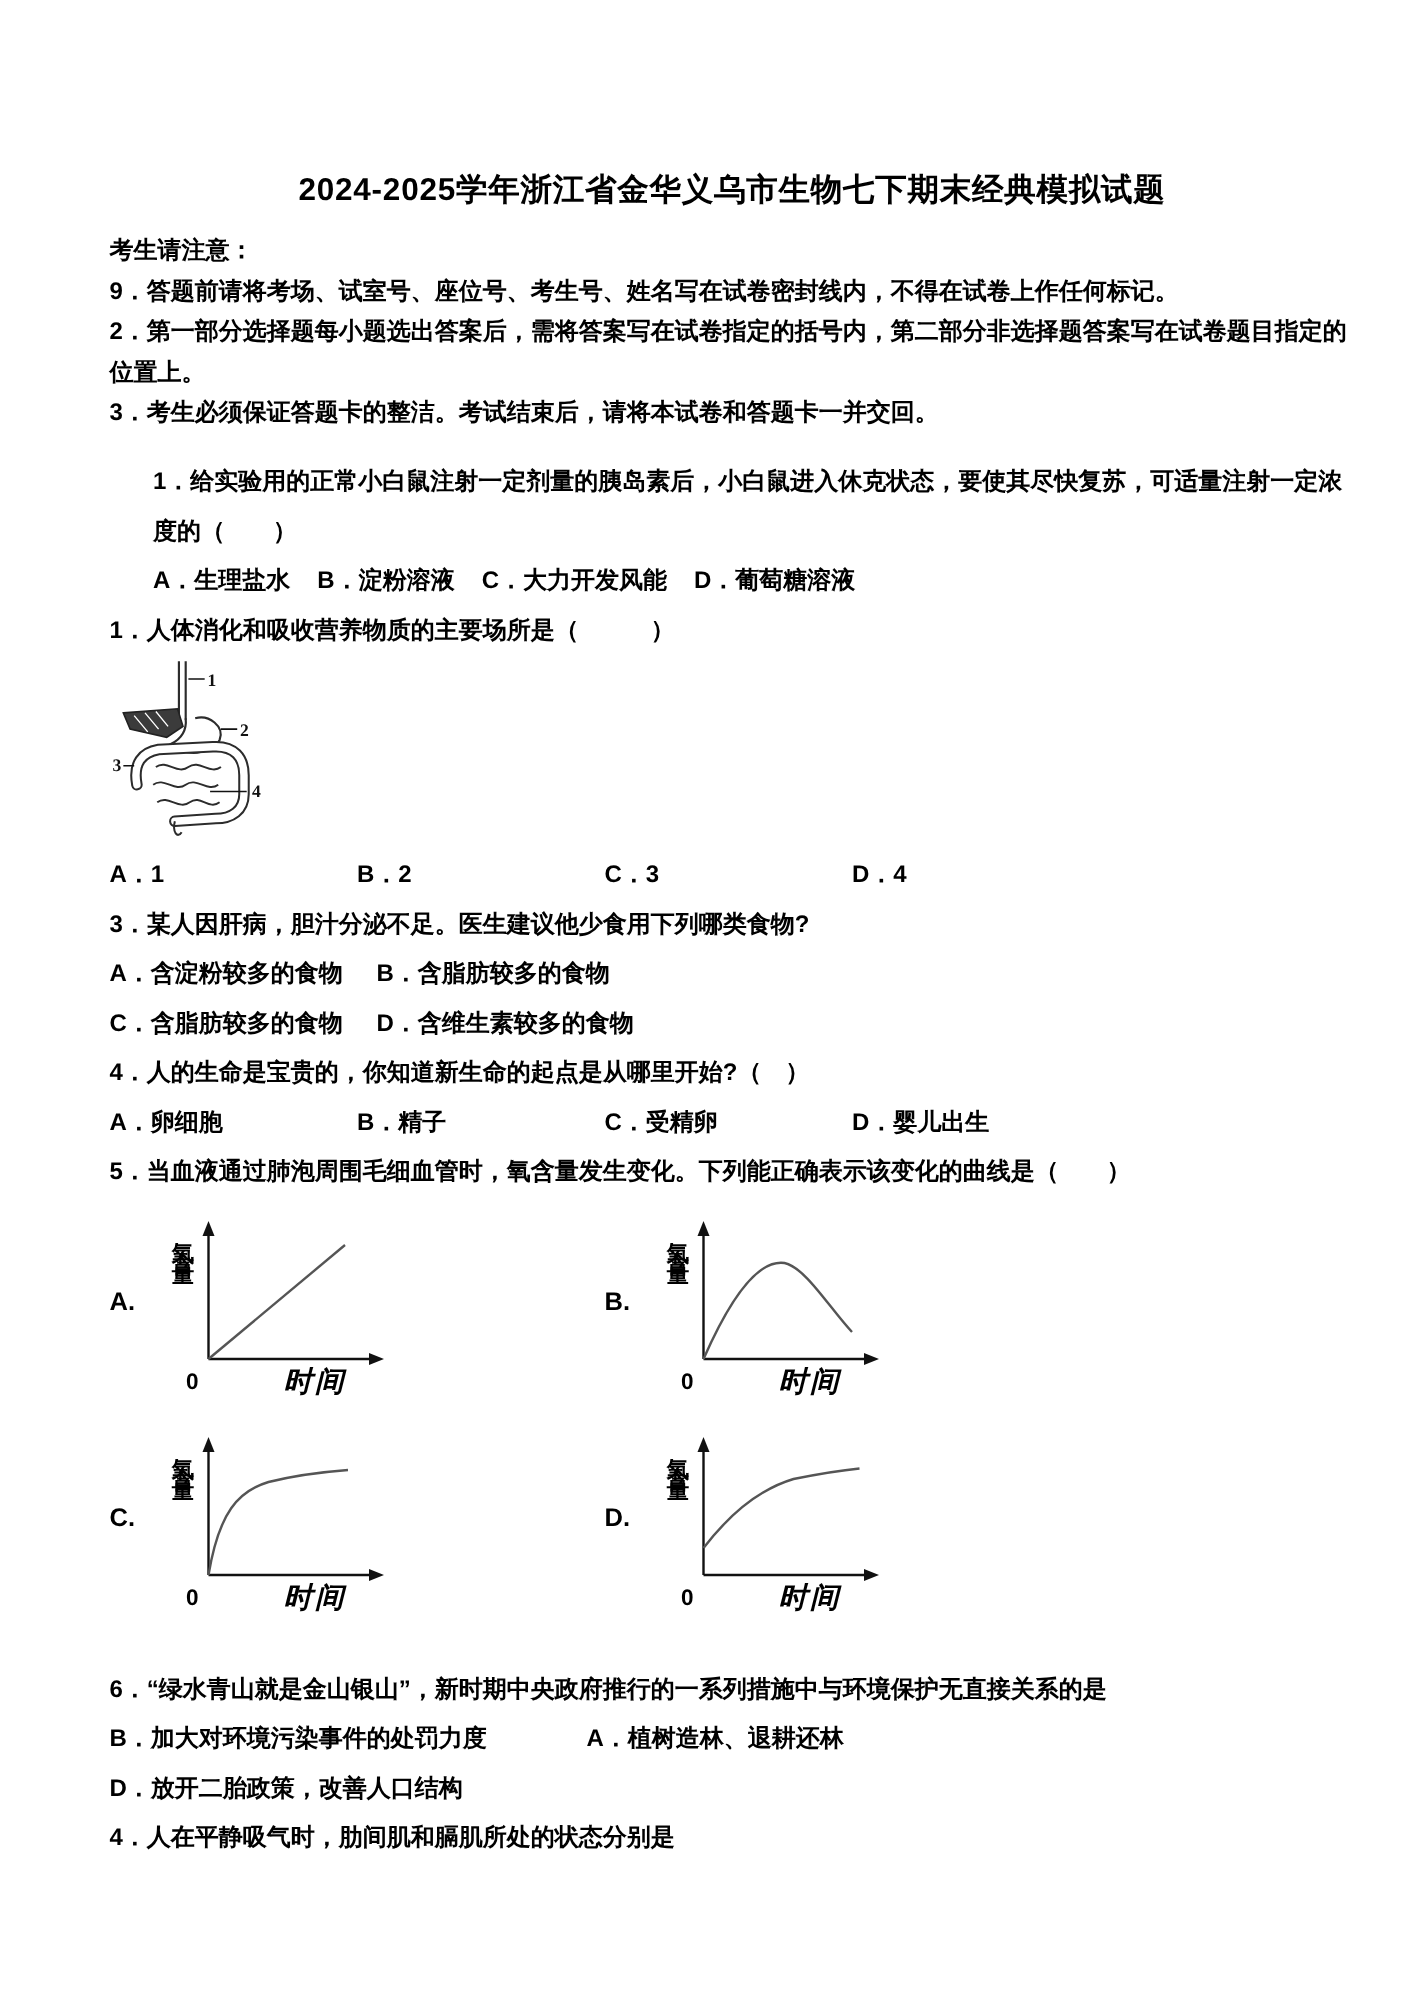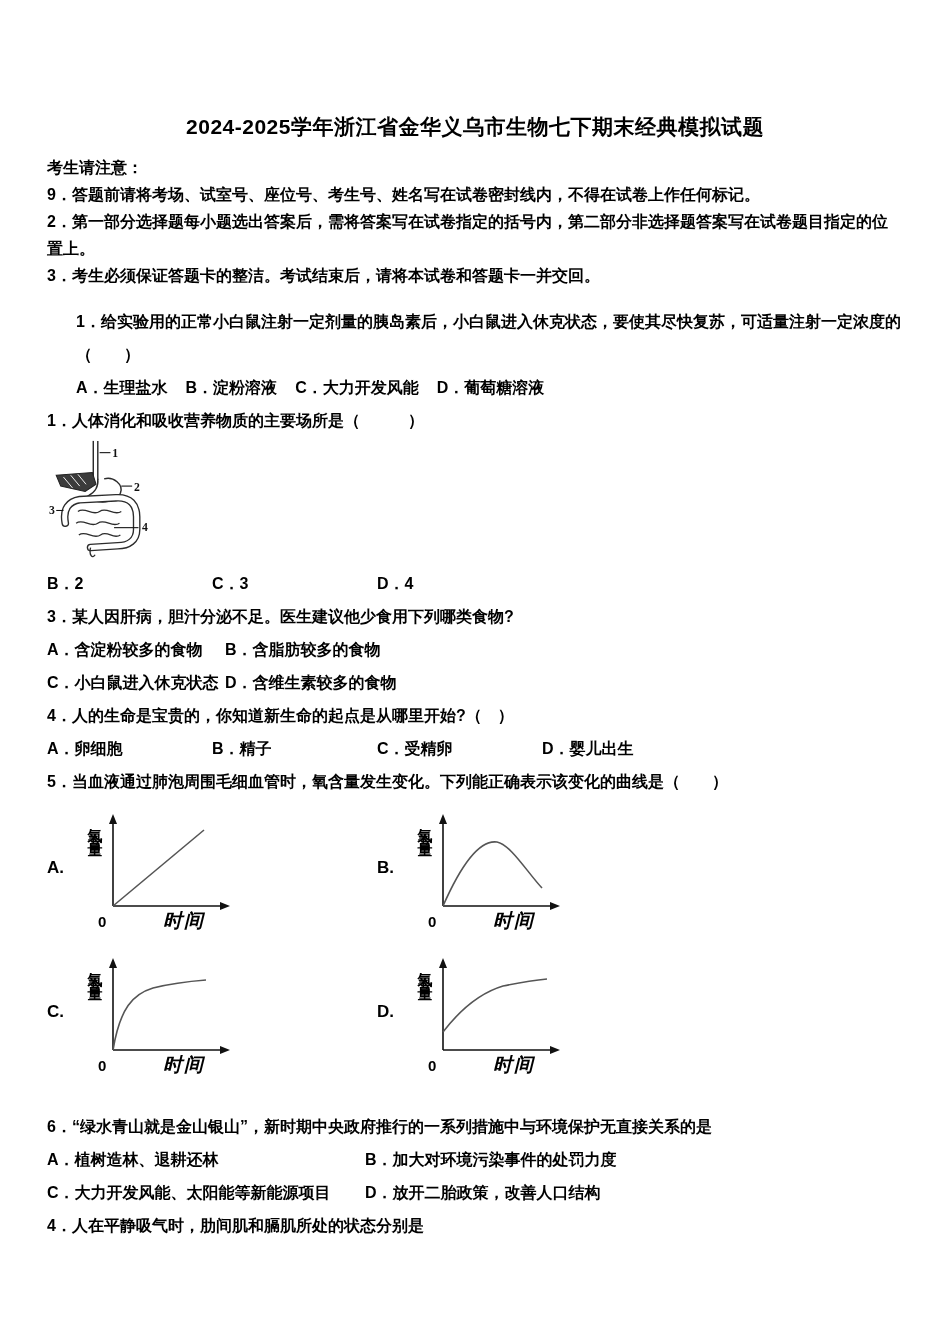--- a/index.html
+++ b/index.html
@@ -6,21 +6,21 @@
   .page{
     position:relative;
     width:950px;height:1344px;
     margin:0 auto;
     background:#ffffff;
     color:#000;
     font-family:"Liberation Sans","DejaVu Sans",sans-serif;
     font-weight:700;
     overflow:hidden;
     box-sizing:border-box;
-    padding:112px 47px 0 47px;
+    padding:112px 47px 0 73px;
   }
   .title{
     font-size:21px;
     line-height:30px;
     text-align:center;
     margin:0 0 12px 0;
     letter-spacing:.5px;
   }
   .notice p{margin:0;font-size:16px;line-height:27px;}
   .q p{margin:0;font-size:16px;line-height:33px;}
@@ -104,34 +104,35 @@
 
         <text class="fig-num" x="0" y="82">3</text>
         <line x1="8" y1="78" x2="16" y2="78" stroke="#111" stroke-width="1.2"></line>
 
         <line x1="72" y1="97" x2="99" y2="97" stroke="#111" stroke-width="1.2"></line>
         <text class="fig-num" x="103" y="101">4</text>
       </svg>
     </div>
 
     <div class="opts-4col">
+      <span>A．1</span>
       <span>B．2</span>
       <span>C．3</span>
       <span>D．4</span>
     </div>
   </div>
 
   <div class="q" id="q3">
     <p>3．某人因肝病，胆汁分泌不足。医生建议他少食用下列哪类食物?</p>
     <div class="opts-2col-narrow">
       <span>A．含淀粉较多的食物</span>
       <span>B．含脂肪较多的食物</span>
     </div>
     <div class="opts-2col-narrow">
-      <span>C．小白鼠进入休克状态</span>
+      <span>C．含脂肪较多的食物</span>
       <span>D．含维生素较多的食物</span>
     </div>
   </div>
 
   <div class="q" id="q4">
     <p>4．人的生命是宝贵的，你知道新生命的起点是从哪里开始?（　）</p>
     <div class="opts-4col">
       <span>A．卵细胞</span>
       <span>B．精子</span>
       <span>C．受精卵</span>
@@ -215,25 +216,24 @@
           </div>
         </div>
       </div>
 
     </div>
   </div>
 
   <div class="q" id="q6">
     <p>6．“绿水青山就是金山银山”，新时期中央政府推行的一系列措施中与环境保护无直接关系的是</p>
     <div class="opts-2col">
+      <span>B．加大对环境污染事件的处罚力度</span>
       <span>A．植树造林、退耕还林</span>
-      <span>B．加大对环境污染事件的处罚力度</span>
     </div>
     <div class="opts-2col">
-      <span>C．大力开发风能、太阳能等新能源项目</span>
       <span>D．放开二胎政策，改善人口结构</span>
     </div>
   </div>
 
   <div class="q" id="q7">
     <p>4．人在平静吸气时，肋间肌和膈肌所处的状态分别是</p>
   </div>
 
 </div>
 

